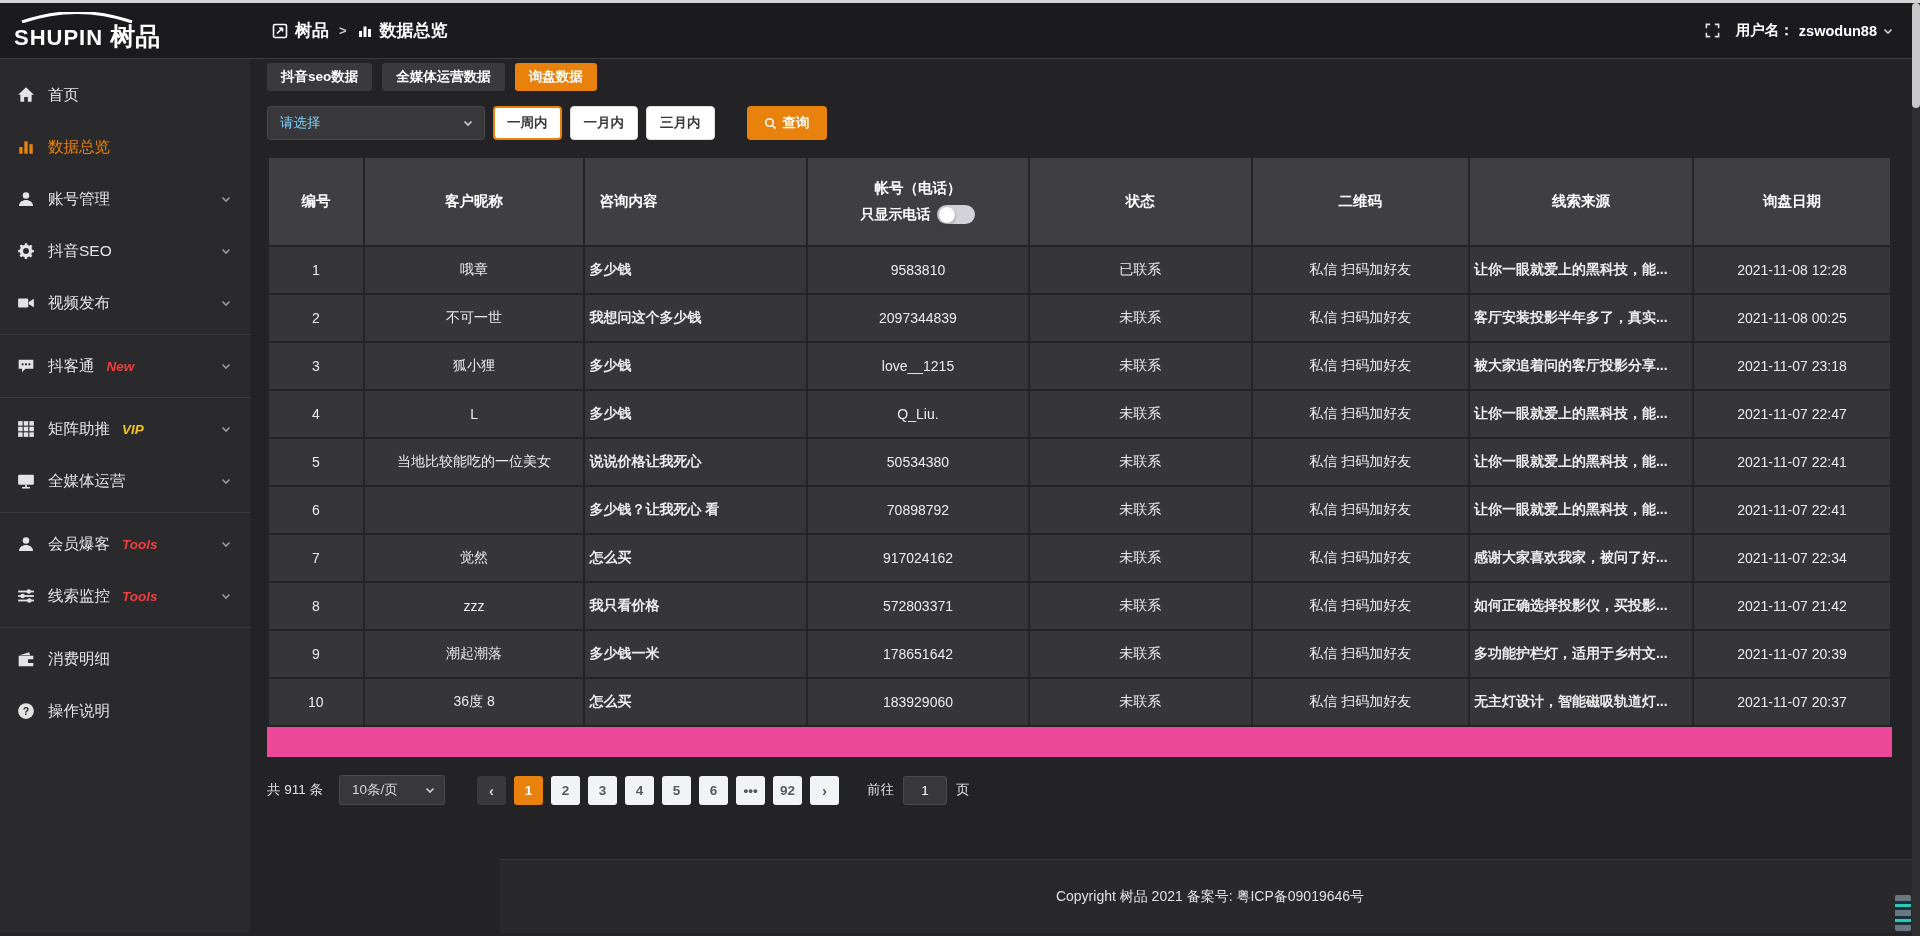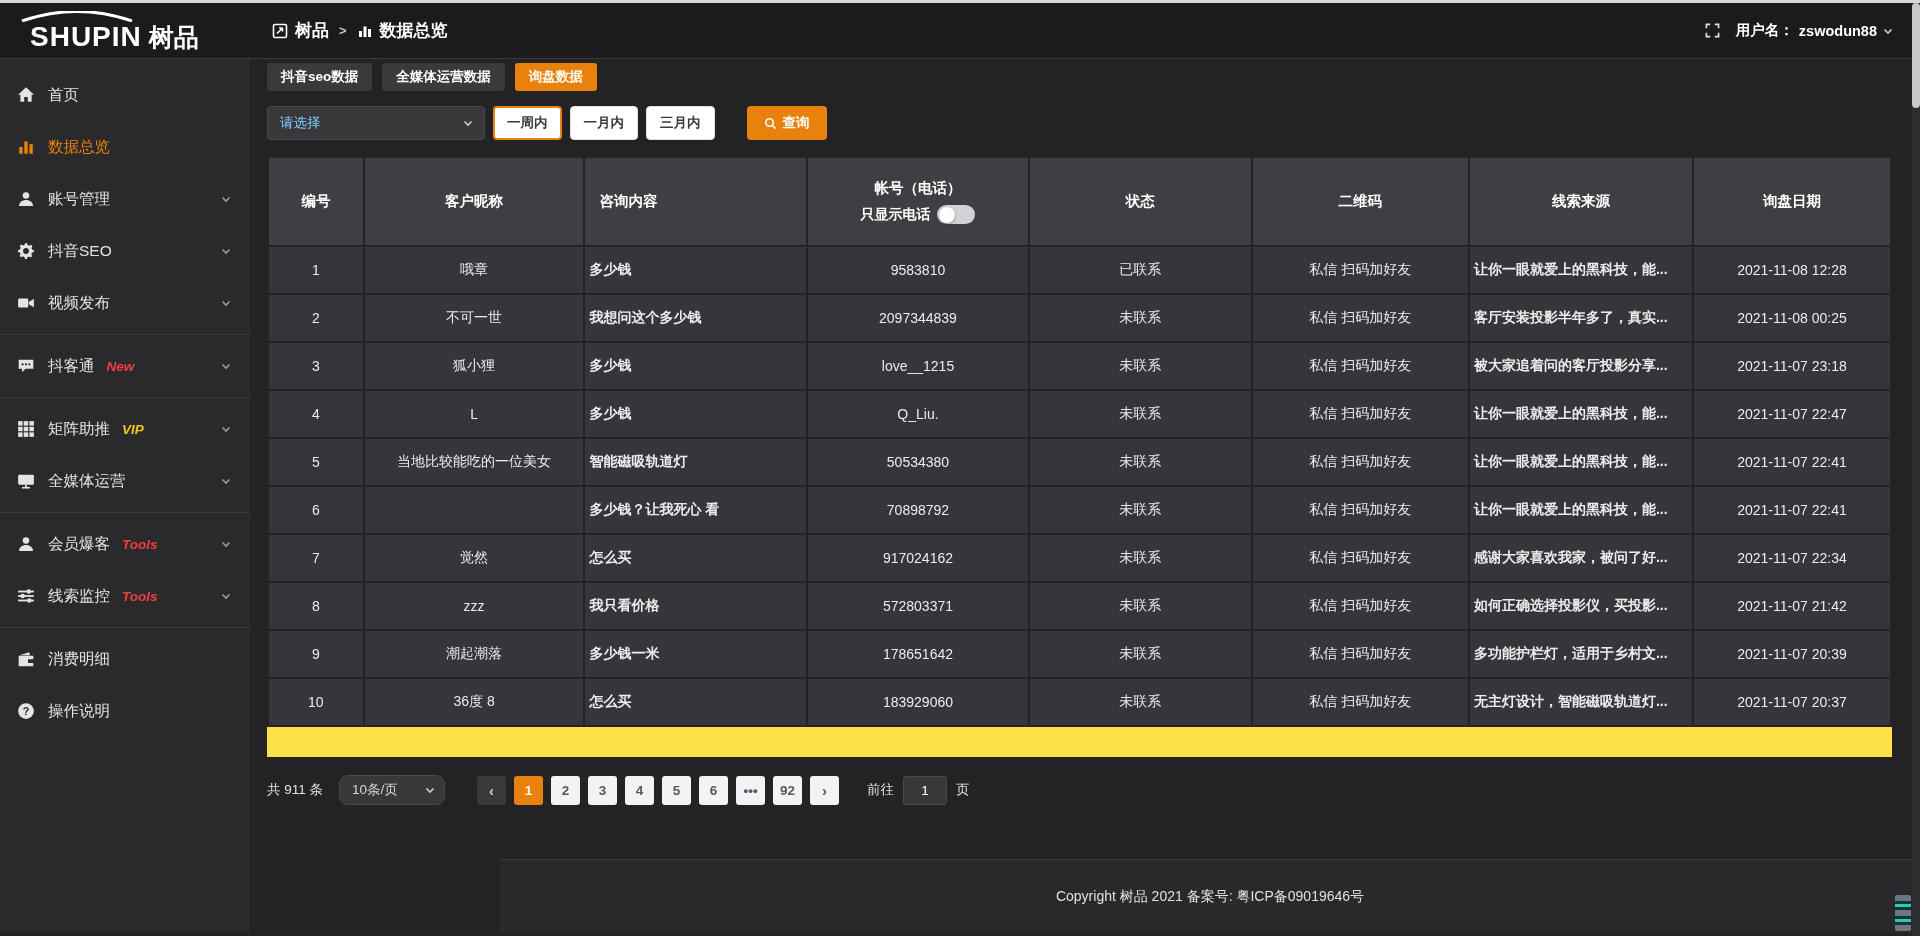--- a/index.html
+++ b/index.html
@@ -11,21 +11,21 @@
   }
   
   .topbar {
     height:59px; background:#1b1b1d; display:flex; align-items:center;
     border-top:3px solid #d6d6d6; border-bottom:1px solid #3a3a3d;
   }
   .logo-area { width:250px; flex-shrink:0; display:flex; align-items:center; padding-left:14px; }
   .logo-block { display:flex; flex-direction:column; }
   .logo-arc { margin-left:2px; margin-bottom:1px; }
   .logo-text { display:flex; align-items:baseline; font-weight:800; line-height:1; }
-  .logo-en { font-size:28px; letter-spacing:1px;margin-left:16px; }
+  .logo-en { font-size:22px; letter-spacing:1px; }
   .logo-cn { font-size:25px; margin-left:7px; }
   .breadcrumb { display:flex; align-items:center; margin-left:22px; font-size:17px; font-weight:bold; gap:7px; }
   .bc-icon { width:16px; height:16px; display:inline-flex; color:#fff; }
   .bc-icon svg { width:100%; height:100%; }
   .bc-sep { color:#c9c9c9; font-size:13px; margin:0 3px; }
   .topbar-right { margin-left:auto; display:flex; align-items:center; gap:16px; padding-right:26px; font-size:14.5px; font-weight:bold; }
   .fs-icon { width:15px; height:15px; display:inline-flex; color:#e3e3e3; cursor:pointer; }
   .fs-icon svg { width:100%; height:100%; }
   .user-wrap { display:flex; align-items:center; gap:5px; cursor:pointer; }
   .chev { width:12px; height:12px; display:inline-flex; color:#cfcfcf; }
@@ -60,40 +60,40 @@
             padding:0 10px 0 12px; cursor:pointer; }
   .period-btn { height:34px; padding:2px 13px; background:#fff; color:#3a3a3a; font-size:13.5px; font-weight:bold;
                 border:1px solid #e0e0e0; border-radius:4px; margin-left:8px; cursor:pointer; font-family:inherit; }
   .period-btn.active { border:2px solid #e8820c; padding:0 12px; }
   .query-btn { height:34px; margin-left:32px; background:#e8820c; color:#fff; border:none; border-radius:4px;
                padding:0 17px; font-size:13.5px; font-weight:bold; display:inline-flex; align-items:center; gap:6px;
                cursor:pointer; font-family:inherit; }
   .query-btn svg { width:13px; height:13px; }
 
   
-  .table-wrap { margin-top:16px; background:#fde047; padding-bottom:30px; }
+  .table-wrap { margin-top:16px; background:#ec4899; padding-bottom:30px; }
   table.data-table { width:100%; border-collapse:collapse; table-layout:fixed; }
   .data-table th, .data-table td { border:2px solid #242428; }
   .data-table thead th { background:#3e3e43; height:89px; font-size:14.5px; font-weight:bold; color:#fff;
                          text-align:center; vertical-align:middle; padding:0 10px; }
   .data-table thead th.h-left { text-align:left; padding-left:14px; }
   .data-table tbody td { background:#35353a; height:48px; font-size:14px; color:#ececec; padding:0 10px;
                          vertical-align:middle; white-space:nowrap; overflow:hidden; }
   .data-table tbody td.a-left { padding-left:4px;font-weight:bold; }
   .cell-link { color:#e8820c; cursor:pointer; }
   .status-pending { color:#e8820c; }
   .th-sub { display:flex; align-items:center; justify-content:center; gap:7px; margin-top:7px; font-size:14px; }
   .switch { width:38px; height:19px; border-radius:10px; background:#d2d2d8; position:relative; display:inline-block; cursor:pointer; flex-shrink:0; }
   .switch .knob { position:absolute; left:2px; top:1.5px; width:16px; height:16px; border-radius:50%; background:#fff;
                   box-shadow:0 1px 3px rgba(0,0,0,.35); }
 
   
   .pagination { display:flex; align-items:center; margin-top:18px; font-size:13.5px; color:#e0e0e0; }
   .pg-total { margin-right:16px; }
-  .size-select { height:30px; min-width:106px; background:#38383b; border:1px solid #4a4a4e; border-radius:9px;
+  .size-select { height:30px; min-width:106px; background:#38383b; border:1px solid #4a4a4e; border-radius:3px;
                  display:inline-flex; align-items:center; justify-content:space-between; gap:16px;
                  padding:0 8px 0 12px; color:#d6d6d6; cursor:pointer; margin-right:28px; }
   .page-btn { min-width:29px; height:29px; border:none; border-radius:3px; background:#f2f3f5; color:#55595f;
               font-size:13.5px; font-weight:bold; margin:0 4px; cursor:pointer; font-family:inherit; }
   .page-btn.active { background:#e8820c; color:#fff; }
   .page-btn.prev { background:#39393c; color:#cfcfcf; font-size:15px; }
   .page-btn.next { font-size:15px; }
   .goto { margin-left:24px; display:flex; align-items:center; gap:9px; }
   .goto-input { width:44px; height:29px; background:#38383b; border:1px solid #4a4a4e; border-radius:3px;
                 color:#fff; text-align:center; font-size:13.5px; font-family:inherit; }
@@ -424,21 +424,21 @@
               <td class="a-left" style="text-align: left;">多少钱</td>
               <td style="text-align: center;">Q_Liu.</td>
               <td class="status-pending" style="text-align: center;">未联系</td>
               <td class="cell-link" style="text-align: center;">私信 扫码加好友</td>
               <td class="a-left cell-link" style="text-align: left;">让你一眼就爱上的黑科技，能...</td>
               <td style="text-align: center;">2021-11-07 22:47</td>
             </tr>
             <tr>
               <td style="text-align: center;">5</td>
               <td style="text-align: center;">当地比较能吃的一位美女</td>
-              <td class="a-left" style="text-align: left;">智能磁吸轨道灯</td>
+              <td class="a-left" style="text-align: left;">说说价格让我死心</td>
               <td style="text-align: center;">50534380</td>
               <td class="status-pending" style="text-align: center;">未联系</td>
               <td class="cell-link" style="text-align: center;">私信 扫码加好友</td>
               <td class="a-left cell-link" style="text-align: left;">让你一眼就爱上的黑科技，能...</td>
               <td style="text-align: center;">2021-11-07 22:41</td>
             </tr>
             <tr>
               <td style="text-align: center;">6</td>
               <td style="text-align: center;"></td>
               <td class="a-left" style="text-align: left;">多少钱？让我死心 看</td>

